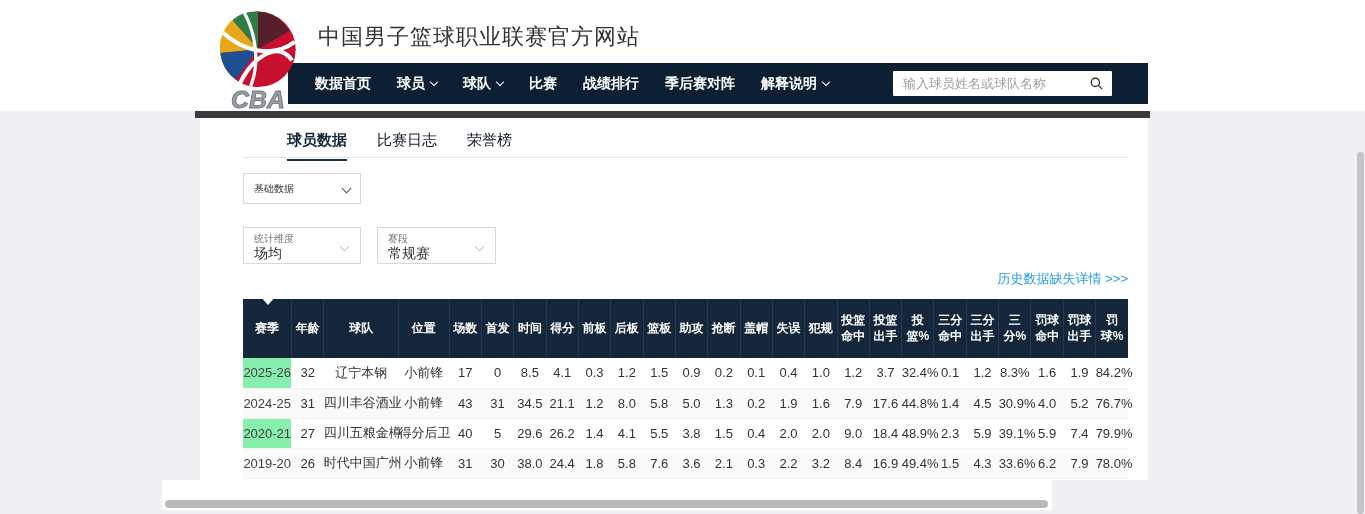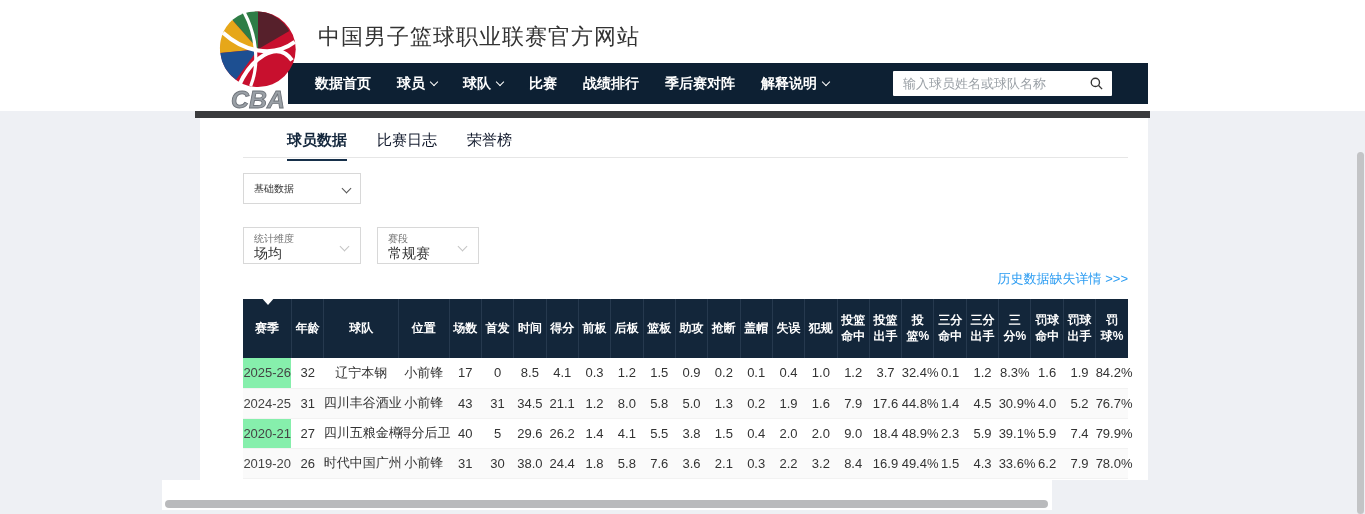--- a/index.html
+++ b/index.html
@@ -49,21 +49,21 @@
   
   .select-box {
     position:absolute; border:1px solid #d8d8d8; background:#fff; cursor:pointer;
     display:flex; align-items:center;
   }
   .select-basic { left:43px; top:55px; width:118px; height:31px; padding:0 10px; }
   .select-basic .sel-value { font-size:10px; color:#333; }
   .select-basic .chev2 { margin-left:auto; border-color:#555; }
   .select-labeled { height:37px; top:109px; padding:3px 10px 0 10px; flex-direction:column; align-items:flex-start; justify-content:center; }
   .select-dim { left:43px; width:118px;justify-content:center; }
-  .select-stage { left:177px; width:102px; }
+  .select-stage { left:177px; width:119px; }
   .sel-label { font-size:10px; color:#707070; line-height:12px; }
   .select-labeled .sel-value { font-size:14px; color:#333; line-height:16px; }
   .chev2 {
     display:inline-block; width:7px; height:7px;
     border-right:1.5px solid #c4c4c4; border-bottom:1.5px solid #c4c4c4;
     transform:rotate(45deg);
   }
   .select-labeled .chev2 { position:absolute; right:12px; top:15px; }
   
   .history-link {

